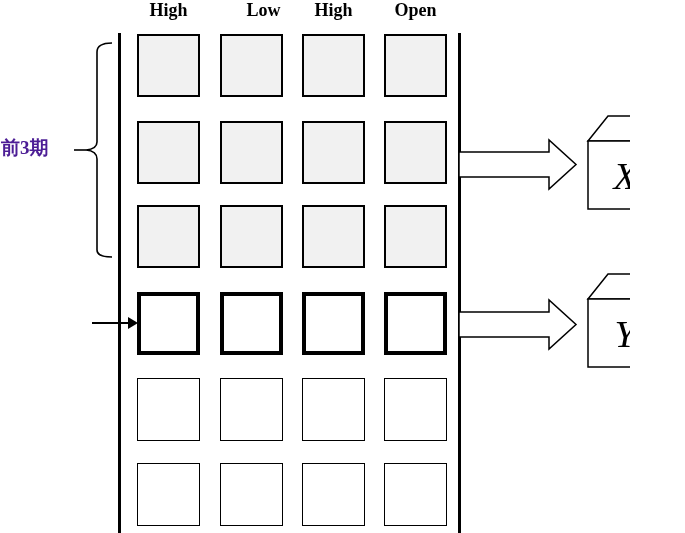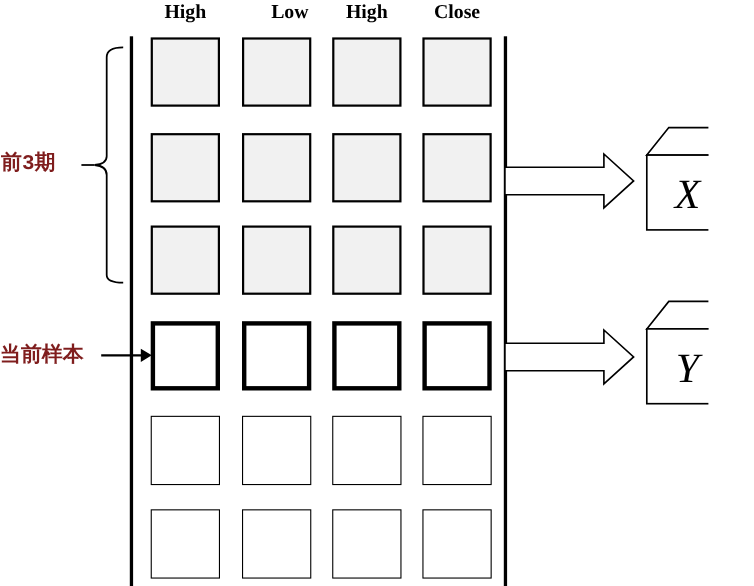--- a/index.html
+++ b/index.html
@@ -2,21 +2,20 @@
 <html style="--bg: #ffffff; --line: #000000; --history-fill: #f1f1f1;"><head>
 <meta charset="utf-8">
 <style>
   html,body{margin:0;padding:0;background:#fff;}
   .stage{
     position:relative;
     width:630px;height:533px;
     background:var(--bg,#fff);
     font-family:"Liberation Sans",sans-serif;
     overflow:hidden;
-    padding-left:14px;
   }
   .col-header{
     position:absolute;top:0px;width:63px;
     text-align:center;
     font-family:"Liberation Serif",serif;
     font-weight:bold;font-size:18px;color:#000;
   }
   .vline{
     position:absolute;top:33px;height:500px;width:3px;
     background:var(--line,#000);
@@ -26,41 +25,41 @@
   #grid{position:absolute;left:137px;top:34px;width:310px;height:492px;}
   .cell{
     position:absolute;width:63px;height:63px;
     box-sizing:border-box;background:#fff;
   }
   .cell.history{background:var(--history-fill,#f1f1f1);border:2px solid var(--line,#000);}
   .cell.current{background:#fff;border:4px solid var(--line,#000);}
   .cell.future{background:#fff;border:1px solid var(--line,#000);}
   .cjk-label{
     position:absolute;
-    font-family:Liberation Mono, monospace;
-    font-weight:bold;font-size:19px;color:#7f1d1d;
+    font-family:Liberation Serif, serif;
+    font-weight:bold;font-size:19px;color:#4c1d95;
     white-space:nowrap;letter-spacing:0px;
   }
   #label-front3{left:1px;top:135px;}
   #label-current{left:0px;top:309px;}
   .abs-svg{position:absolute;overflow:visible;}
   .cube-letter{
     font-family:"Liberation Serif",serif;
     font-style:italic;font-size:38px;fill:#000;
   }
 </style>
 </head>
 <body>
 
 <div class="stage">
 
   <span class="col-header" style="left:137px">High</span>
   <span class="col-header" style="left:232px">Low</span>
   <span class="col-header" style="left:302px">High</span>
-  <span class="col-header" style="left:384px">Close</span>
+  <span class="col-header" style="left:384px">Open</span>
 
   <div class="vline left"></div>
   <div class="vline right"></div>
 
   <div id="grid">
       <div class="cell history" style="left: 0px; top: 0px;"></div>
       <div class="cell history" style="left: 83px; top: 0px;"></div>
       <div class="cell history" style="left: 165px; top: 0px;"></div>
       <div class="cell history" style="left: 247px; top: 0px;"></div>
       <div class="cell history" style="left: 0px; top: 87px;"></div>
@@ -84,21 +83,20 @@
       <div class="cell future" style="left: 165px; top: 429px;"></div>
       <div class="cell future" style="left: 247px; top: 429px;"></div>
     </div>
 
   <svg class="abs-svg" style="left:70px;top:38px" width="50" height="225" viewBox="0 0 50 225">
     <path d="M 42,5 Q 27,5 27,14 L 27,104 Q 27,111 16,112 Q 27,113 27,121 L 27,212 Q 27,219 42,219" fill="none" stroke="#000" stroke-width="1.6"></path>
     <path d="M 4,112 L 16,112" fill="none" stroke="#000" stroke-width="1.6"></path>
   </svg>
   <span class="cjk-label" id="label-front3">前3期</span>
 
-  <span class="cjk-label" id="label-current">当前样本</span>
   <svg class="abs-svg" style="left:90px;top:314px" width="50" height="18" viewBox="0 0 50 18">
     <line x1="2" y1="9" x2="40" y2="9" stroke="#000" stroke-width="2"></line>
     <polygon points="38,3 48,9 38,15" fill="#000"></polygon>
   </svg>
 
   <svg class="abs-svg" style="left:459px;top:140px" width="118" height="50" viewBox="0 0 118 50">
     <polygon points="0,12 90,12 90,0 117,24.5 90,49 90,37 0,37" fill="#fff" stroke="#000" stroke-width="1.5"></polygon>
   </svg>
 
   <svg class="abs-svg" style="left:459px;top:300px" width="118" height="50" viewBox="0 0 118 50">

